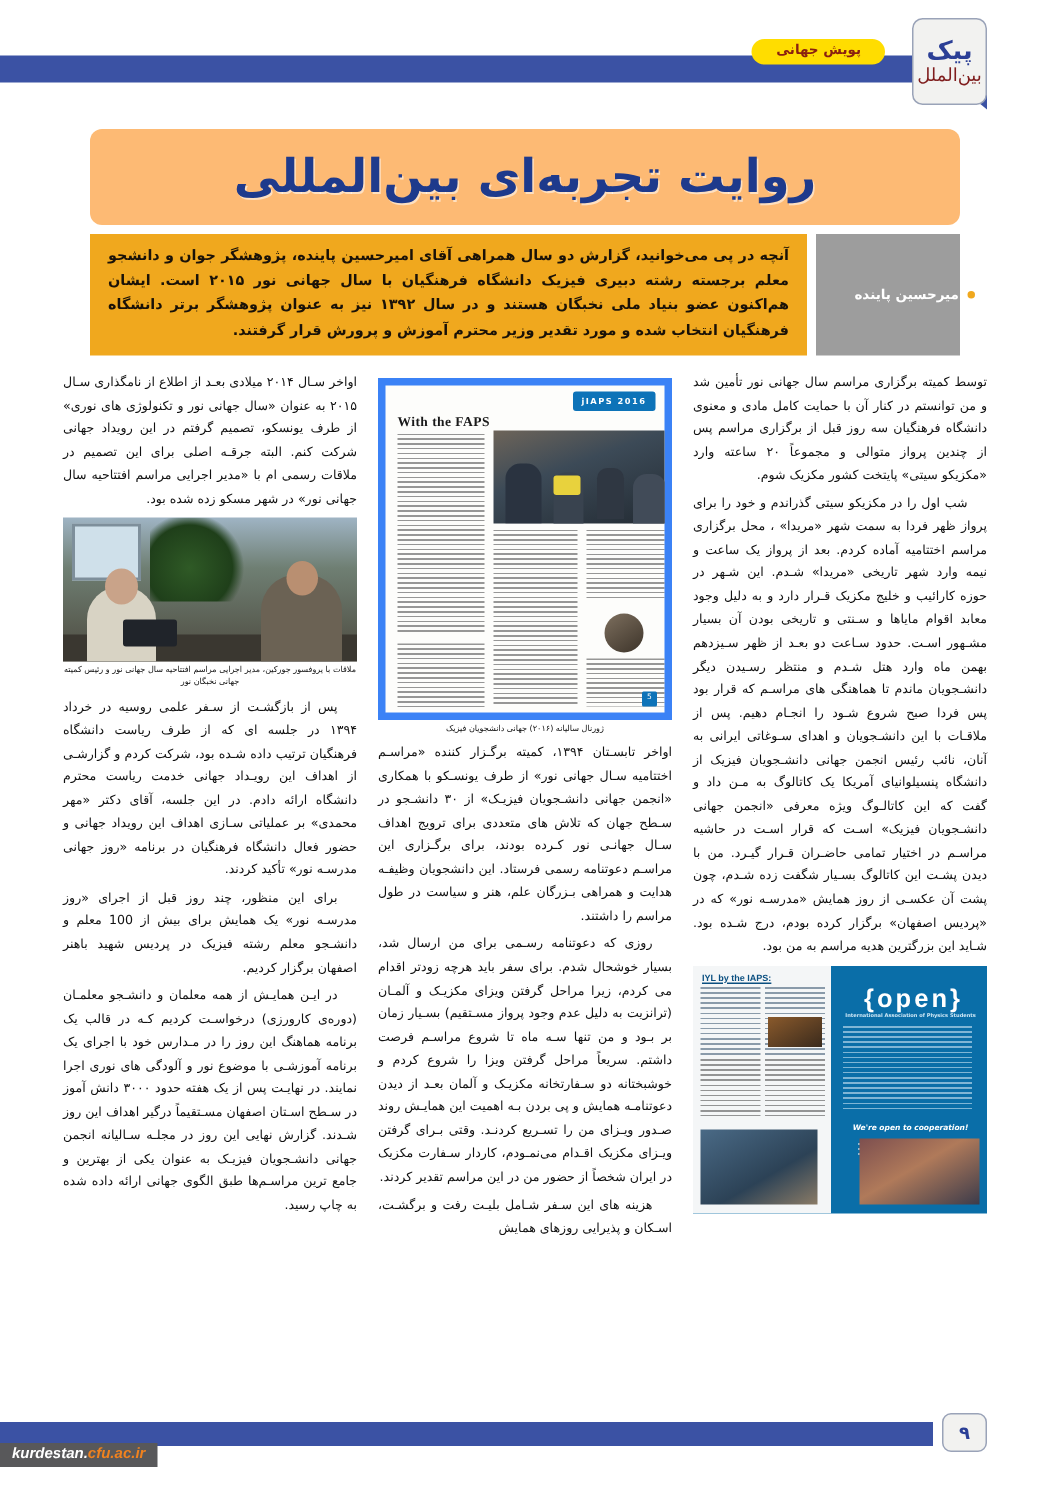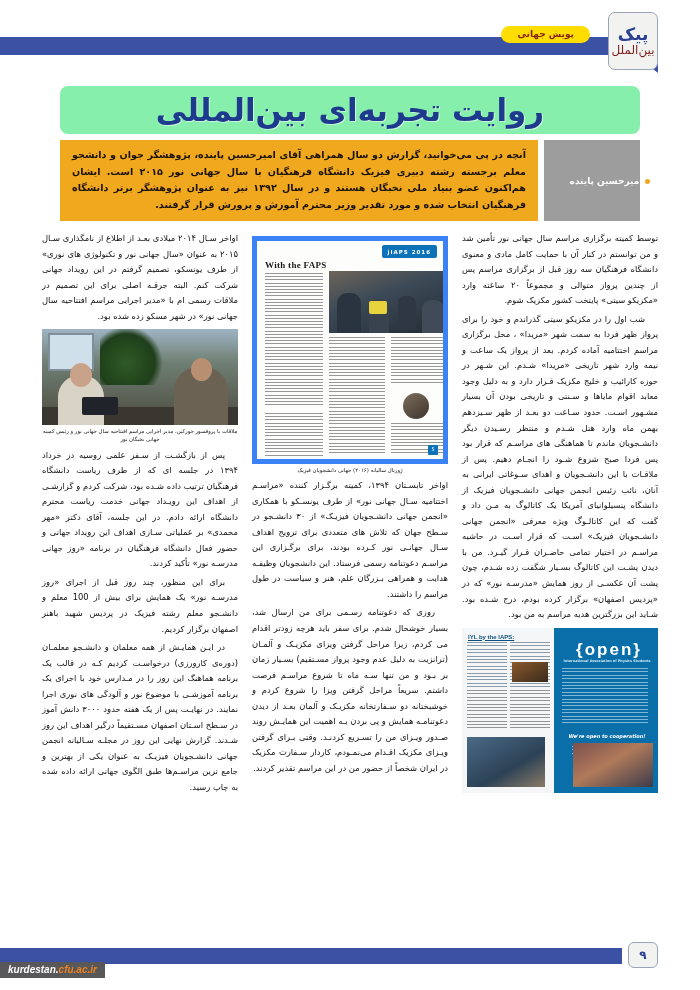--- a/index.html
+++ b/index.html
@@ -74,23 +74,23 @@
     font-size: 9px;
     font-weight: bold;
     padding: 3px 16px 4px 16px;
     border-radius: 9px;
     white-space: nowrap;
   }
 
   
   .title-wrap {
     margin: 8px 60px 0 60px;
-    background: #86efac;
+    background: #fdba74;
     border-radius: 8px;
-    height: 48px;
+    height: 64px;
     display: flex;
     align-items: center;
     justify-content: center;
   }
   .title-text {
     color: #1e3a8c;
     font-size: 31px;
     font-weight: bold;
     letter-spacing: -0.5px;
     text-shadow: 1px 1px 0 rgba(255,255,255,0.55);
@@ -576,20 +576,21 @@
         <div class="mag-col mag-textblock" style="left:8px; top:172px; width:58px; height:44px;"></div>
         <div class="mag-col mag-textblock" style="left:134px; top:182px; width:56px; height:32px;"></div>
         <div class="mag-avatar"></div>
         <div class="mag-pagenum">5</div>
       </div>
       <div class="fig-caption">ژورنال سالیانه (۲۰۱۶) جهانی دانشجویان فیزیک</div>
     </div>
 
     <p class="noind">اواخر تابسـتان ۱۳۹۴، کمیته برگـزار کننده «مراسـم اختتامیه سـال جهانی نور» از طرف یونسـکو با همکاری «انجمن جهانی دانشـجویان فیزیـک» از ۳۰ دانشـجو در سـطح جهان که تلاش های متعددی برای ترویج اهداف سـال جهانـی نور کـرده بودند، برای برگـزاری این مراسـم دعوتنامه رسمی فرستاد. این دانشجویان وظیفـه هدایت و همراهی بـزرگان علم، هنر و سیاست در طول مراسم را داشتند.</p>
     <p>روزی که دعوتنامه رسـمی برای من ارسال شد، بسیار خوشحال شدم. برای سفر باید هرچه زودتر اقدام می کردم، زیرا مراحل گرفتن ویزای مکزیـک و آلمـان (ترانزیت به دلیل عدم وجود پرواز مسـتقیم) بسـیار زمان بر بـود و من تنها سـه ماه تا شروع مراسـم فرصت داشتم. سریعاً مراحل گرفتن ویزا را شروع کردم و خوشبختانه دو سـفارتخانه مکزیـک و آلمان بعـد از دیدن دعوتنامـه همایش و پی بردن بـه اهمیت این همایـش روند صـدور ویـزای من را تسـریع کردنـد. وقتی بـرای گرفتن ویـزای مکزیک اقـدام می‌نمـودم، کاردار سـفارت مکزیک در ایران شخصاً از حضور من در این مراسم تقدیر کردند.</p>
+    <p>هزینه های این سـفر شـامل بلیـت رفت و برگشـت، اسـکان و پذیرایی روزهای همایش</p>
   </div>
 
   <div class="col">
     <p class="noind">اواخر سـال ۲۰۱۴ میلادی بعـد از اطلاع از نامگذاری سـال ۲۰۱۵ به عنوان «سال جهانی نور و تکنولوژی های نوری» از طرف یونسکو، تصمیم گرفتم در این رویداد جهانی شرکت کنم. البته جرقـه اصلی برای این تصمیم در ملاقات رسمی ام با «مدیر اجرایی مراسم افتتاحیه سال جهانی نور» در شهر مسکو زده شده بود.</p>
 
     <div class="figure">
       <div class="photo-meeting">
         <div class="pm-window"></div>
         <div class="pm-plant"></div>
         <div class="pm-desk"></div>

